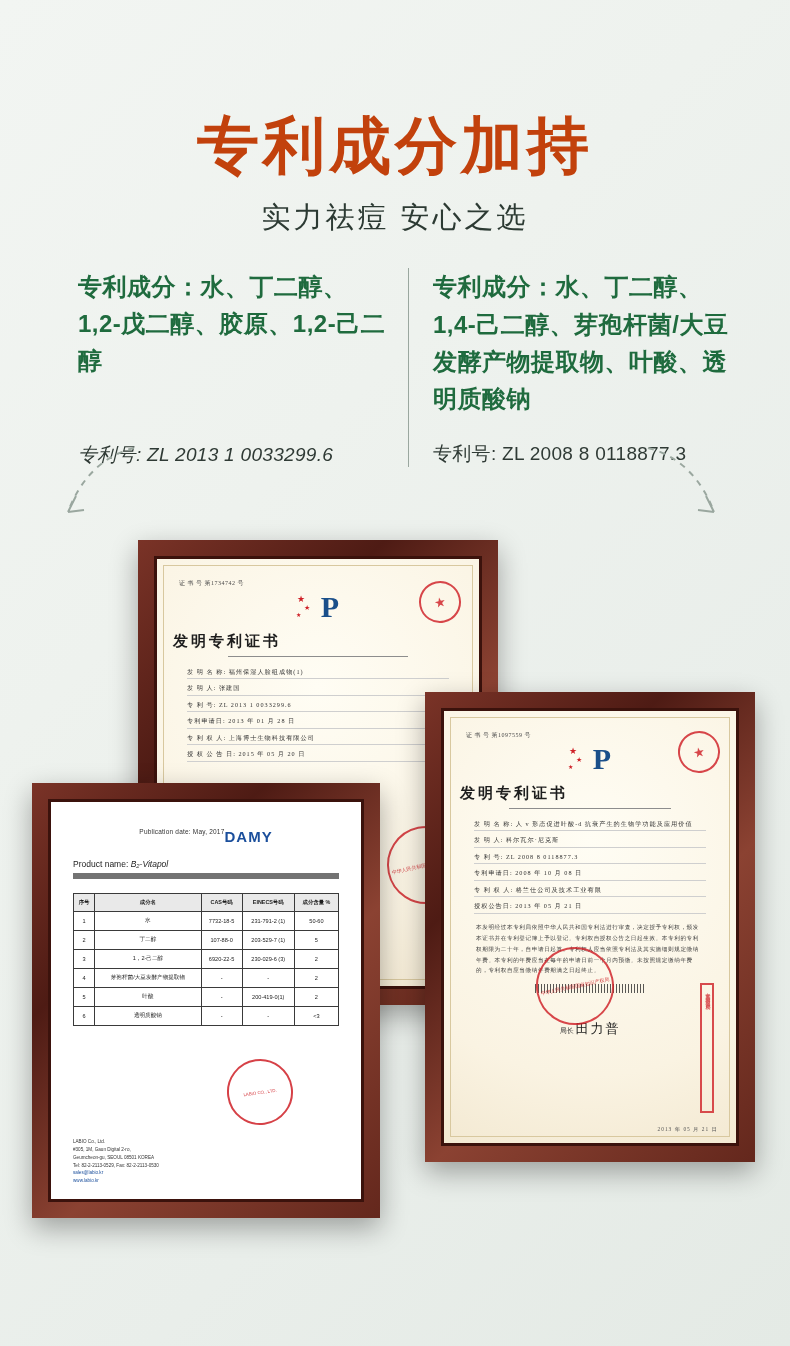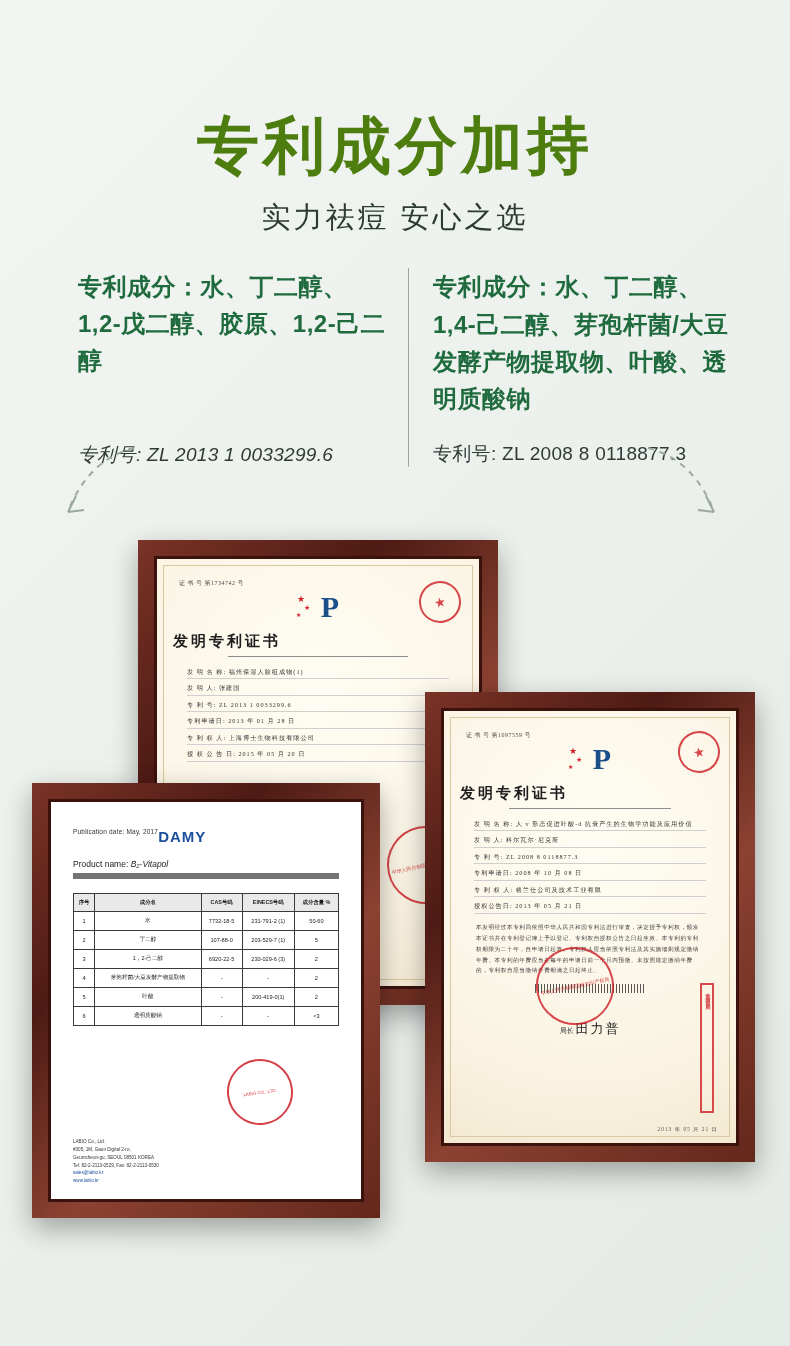--- a/index.html
+++ b/index.html
@@ -22,21 +22,21 @@
 
   
   .title {
     position: absolute;
     top: 112px;
     left: 0;
     width: 790px;
     text-align: center;
     font-size: 62px;
     font-weight: bold;
-    color: #4d7c0f;
+    color: #c2410c;
     letter-spacing: 4px;
     line-height: 1.1;
   }
   .subtitle {
     position: absolute;
     top: 198px;
     left: 0;
     width: 790px;
     text-align: center;
     font-size: 29px;
@@ -286,21 +286,21 @@
     height: 100%;
     background: #ffffff;
     box-sizing: border-box;
     padding: 26px 22px 16px 22px;
     position: relative;
     font-family: "Liberation Sans", sans-serif;
     color: #1c1c1c;
   }
   .sheet-top {
     display: flex;
-    justify-content: flex-start;
+    justify-content: center;
     align-items: flex-start;
   }
   .sheet-pubdate {
     font-size: 6.5px;
     color: #333;
     letter-spacing: .2px;
   }
   .brand {
     font-size: 15px;
     font-weight: bold;

